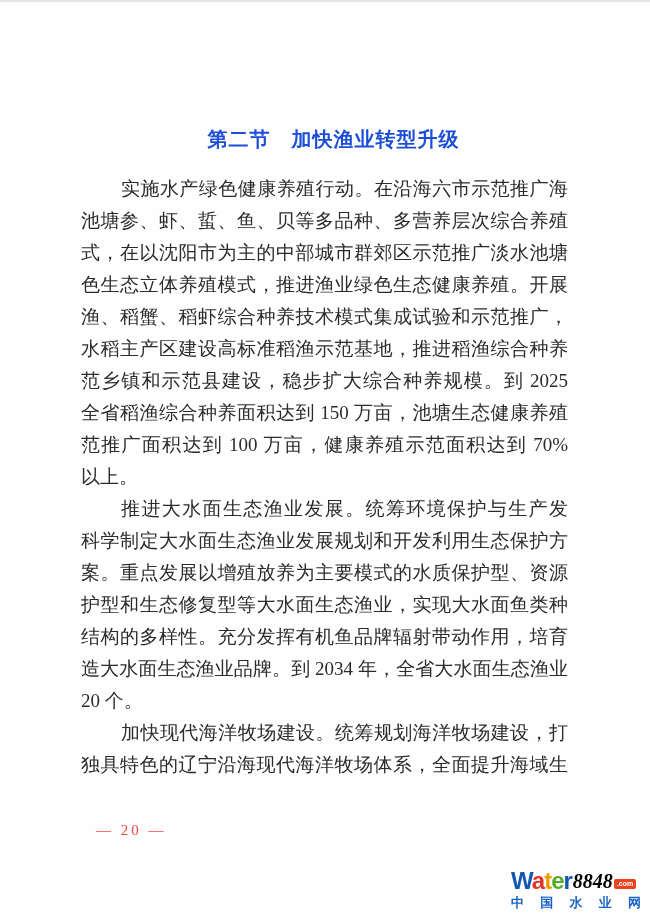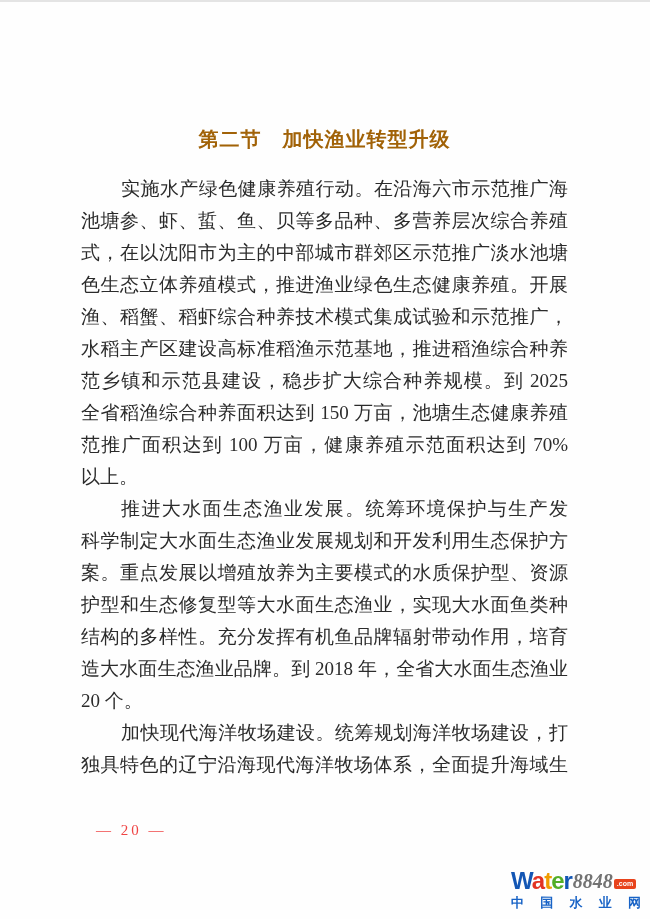--- a/index.html
+++ b/index.html
@@ -11,28 +11,28 @@
     margin: 0 auto;
     background: #fefefe;
     border-top: 2px solid #e4e4e4;
     overflow: hidden;
     font-family: "Liberation Serif", serif;
     color: #262626;
   }
   .section-title {
     position: absolute;
     top: 124px;
-    left: 81px;
+    left: 90px;
     width: 487px;
     text-align: center;
     font-family: "Liberation Sans", sans-serif;
     font-weight: bold;
     font-size: 20px;
     letter-spacing: 1px;
-    color: #a16207;
+    color: #1d4ed8;
     white-space: pre;
   }
   .body-text {
     position: absolute;
     top: 171px;
     left: 81px;
     width: 487px;
     font-size: 19px;
     line-height: 32px;
     color: #2b2b2b;
@@ -119,32 +119,32 @@
       <div class="text-line">水稻主产区建设高标准稻渔示范基地，推进稻渔综合种养示</div>
       <div class="text-line">范乡镇和示范县建设，稳步扩大综合种养规模。到 2025 年，</div>
       <div class="text-line">全省稻渔综合种养面积达到 150 万亩，池塘生态健康养殖示</div>
       <div class="text-line">范推广面积达到 100 万亩，健康养殖示范面积达到 70%</div>
       <div class="text-line short">以上。</div>
       <div class="text-line indent">推进大水面生态渔业发展。统筹环境保护与生产发展，</div>
       <div class="text-line">科学制定大水面生态渔业发展规划和开发利用生态保护方</div>
       <div class="text-line">案。重点发展以增殖放养为主要模式的水质保护型、资源养</div>
       <div class="text-line">护型和生态修复型等大水面生态渔业，实现大水面鱼类种群</div>
       <div class="text-line">结构的多样性。充分发挥有机鱼品牌辐射带动作用，培育打</div>
-      <div class="text-line">造大水面生态渔业品牌。到 2018 年，全省大水面生态渔业</div>
+      <div class="text-line">造大水面生态渔业品牌。到 2034 年，全省大水面生态渔业</div>
       <div class="text-line short">20 个。</div>
       <div class="text-line indent">加快现代海洋牧场建设。统筹规划海洋牧场建设，打造</div>
       <div class="text-line">独具特色的辽宁沿海现代海洋牧场体系，全面提升海域生态</div>
     </div>
 
   <div class="page-number">— 20 —</div>
 
   <div class="logo">
     <div class="logo-row1">
       <span class="brand-word"><span style="color: rgb(19, 86, 180);">W</span><span style="color: rgb(226, 51, 35);">a</span><span style="color: rgb(240, 156, 0);">t</span><span style="color: rgb(83, 174, 39);">e</span><span style="color: rgb(19, 86, 180);">r</span></span>
-      <span class="brand-number" style="color: #737373; text-align: center;">8848</span>
+      <span class="brand-number" style="color: #000000; text-align: center;">8848</span>
       <span class="brand-tld" style="background: rgb(232, 67, 28); color: rgb(255, 255, 255);">.com</span>
     </div>
     <div class="logo-row2" style="color: rgb(24, 99, 198);">
         <span>中</span>
         <span>国</span>
         <span>水</span>
         <span>业</span>
         <span>网</span>
       </div>
   </div>

